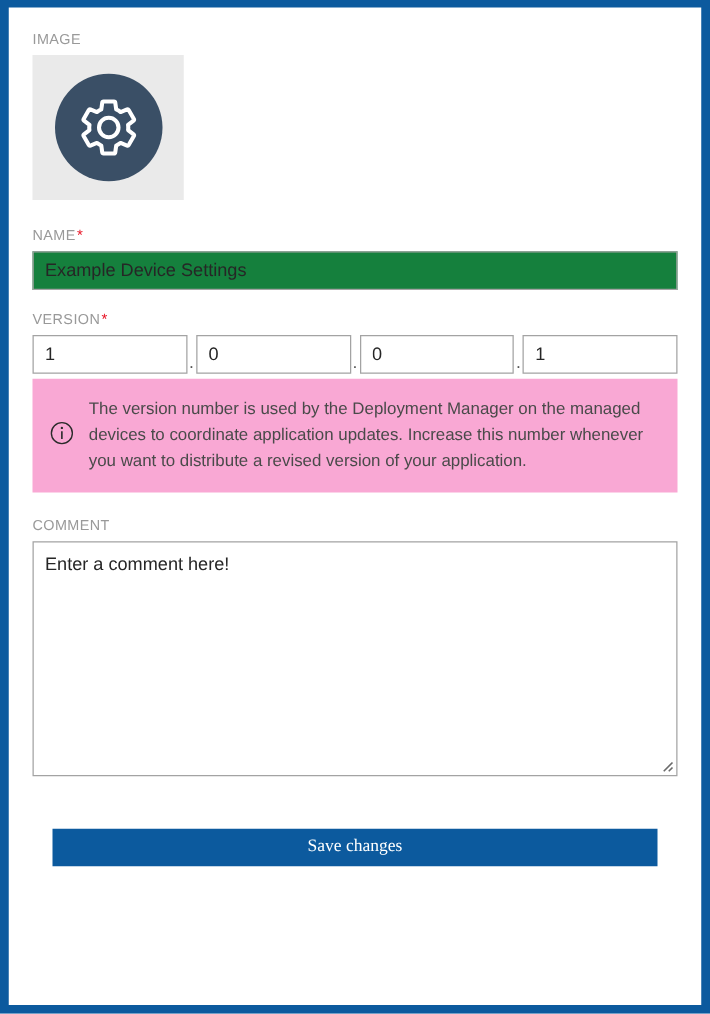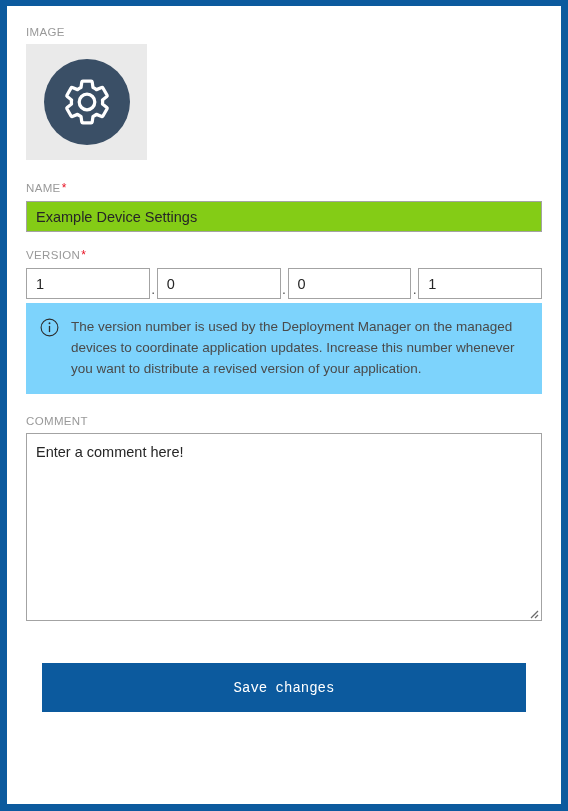--- a/index.html
+++ b/index.html
@@ -95,21 +95,21 @@
   }
 
   .section-image { margin-bottom: 21px; }
 
   
   .text-input {
     width: 100%;
     box-sizing: border-box;
     height: 31px;
     border: 1px solid #a3a3a3;
-    background: #84cc16;
+    background: #15803d;
     color: #262626;
     font-size: 14.5px;
     font-family: "Liberation Sans", sans-serif;
     padding: 0 9px;
     outline: none;
   }
   .section-name { margin-bottom: 16px; }
 
   
   .version-row {
@@ -136,24 +136,24 @@
     font-size: 14px;
     line-height: 31px;
     flex: 0 0 auto;
     position: relative;
     top: 6px;
   }
   .section-version { margin-bottom: 4px; }
 
   
   .info-box {
-    background: #7dd3fc;
+    background: #f9a8d4;
     padding: 13px 15px 15px 14px;
     display: flex;
-    align-items: flex-start;
+    align-items: center;
     box-sizing: border-box;
   }
   .info-icon {
     flex: 0 0 auto;
     margin-right: 12px;
     margin-top: 2px;
   }
   .info-text {
     color: #4a4a4a;
     font-size: 13.5px;
@@ -191,23 +191,23 @@
 
   
   .footer {
     display: flex;
     padding: 42px 35px 0 35px;
     box-sizing: border-box;
     gap: 8px;
   }
   .btn {
     flex: 1 1 0;
-    height: 49px;
+    height: 30px;
     border: none;
-    font-family: Liberation Mono, monospace;
+    font-family: Liberation Serif, serif;
     font-size: 14px;
     cursor: pointer;
     outline: none;
     padding: 0;
   }
   .btn-primary {
     background: #0c5a9e;
     color: #ffffff;
   }
   .btn-secondary {

